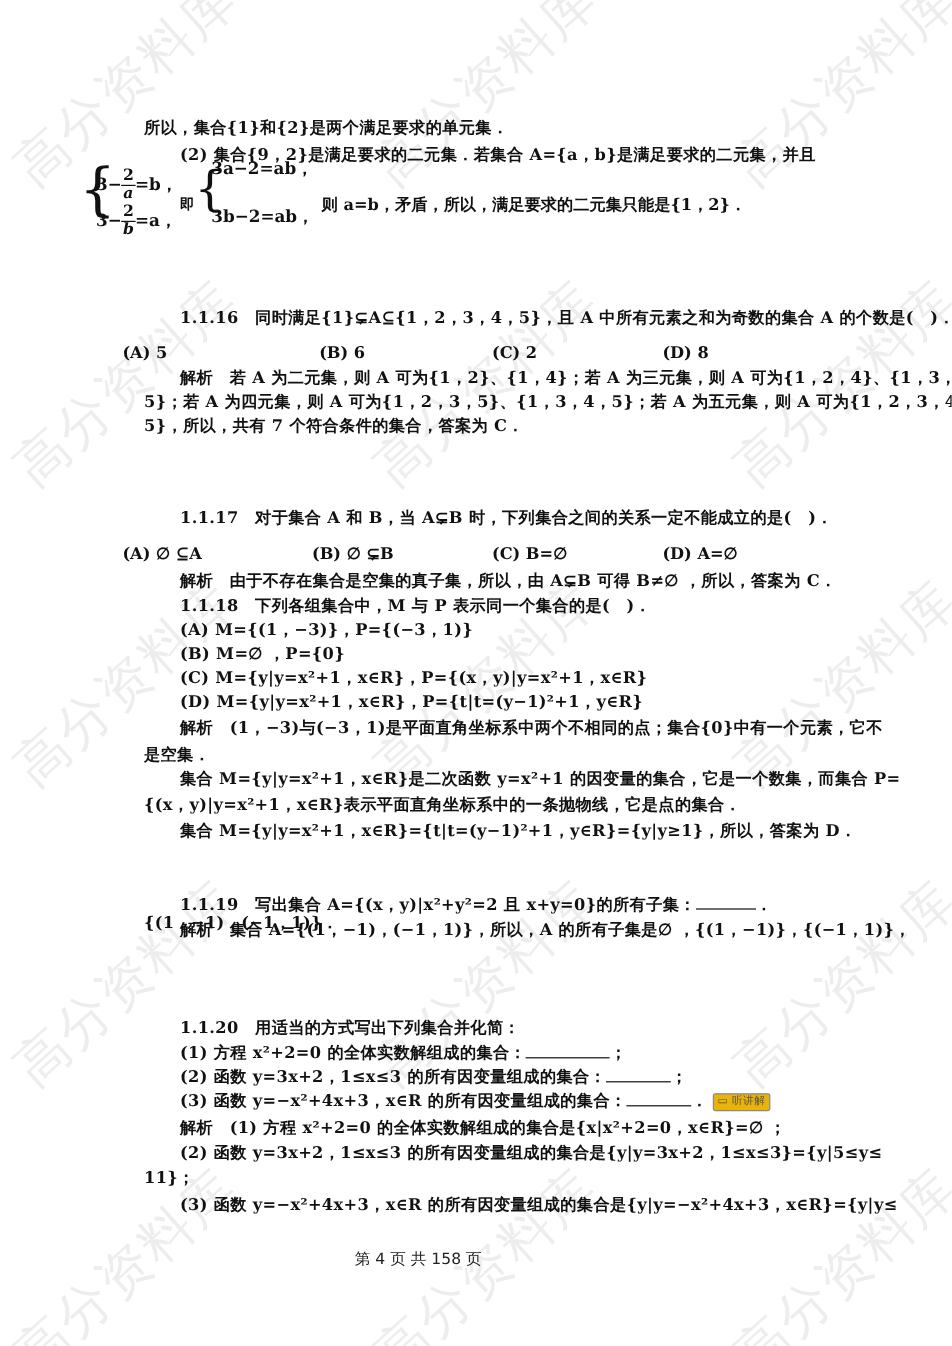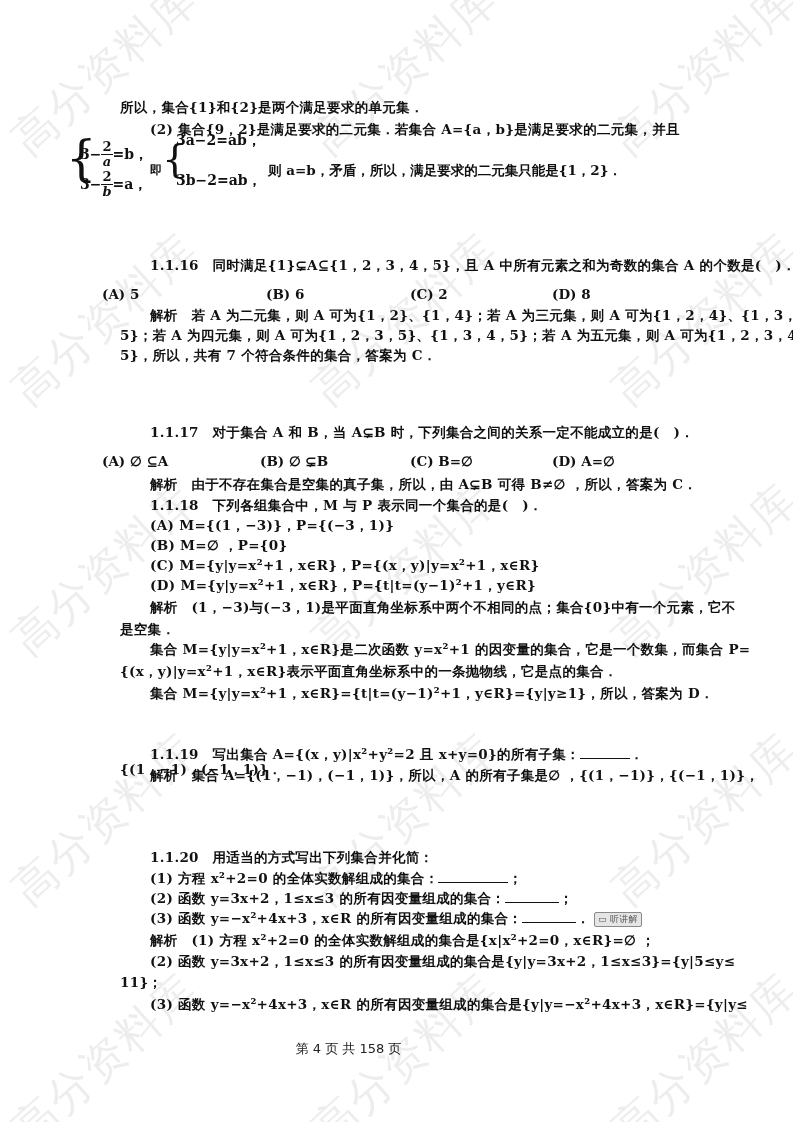--- a/index.html
+++ b/index.html
@@ -13,21 +13,21 @@
   .ind { left:102px; }
   .opt { position:absolute; font-size:13.5px; font-weight:bold; white-space:nowrap; }
   .blank { display:inline-block; border-bottom:1px solid #111; height:12px; vertical-align:baseline; }
   .sys { position:absolute; font-size:14px; font-weight:bold; }
   .brace { position:absolute; font-size:48px; font-weight:normal; line-height:48px; }
   .frac { display:inline-block; vertical-align:middle; text-align:center; font-size:13px; line-height:14px; }
   .frac .n { display:block; border-bottom:1px solid #111; padding:0 1px; }
   .frac .d { display:block; font-style:italic; }
   .listen-btn { display:inline-block; border:1px solid #888; border-radius:2px; font-size:9px;
                 font-weight:normal; font-family:"DejaVu Sans", sans-serif; color:#555; padding:0 3px;
-                line-height:13px; vertical-align:middle; background:#e5e5e5; margin-left:4px; }
+                line-height:13px; vertical-align:middle; background:#eab308; margin-left:4px; }
   .footer { position:absolute; top:1040px; left:0; width:697px; text-align:center;
             font-family:"DejaVu Sans", sans-serif; font-size:13px; color:#222; }
 </style>
 </head>
 <body>
 
 <div class="wm" style="left:-10px;top:40px;">高分资料库</div>
 <div class="wm" style="left:290px;top:40px;">高分资料库</div>
 <div class="wm" style="left:590px;top:40px;">高分资料库</div>
 <div class="wm" style="left:-10px;top:290px;">高分资料库</div>

